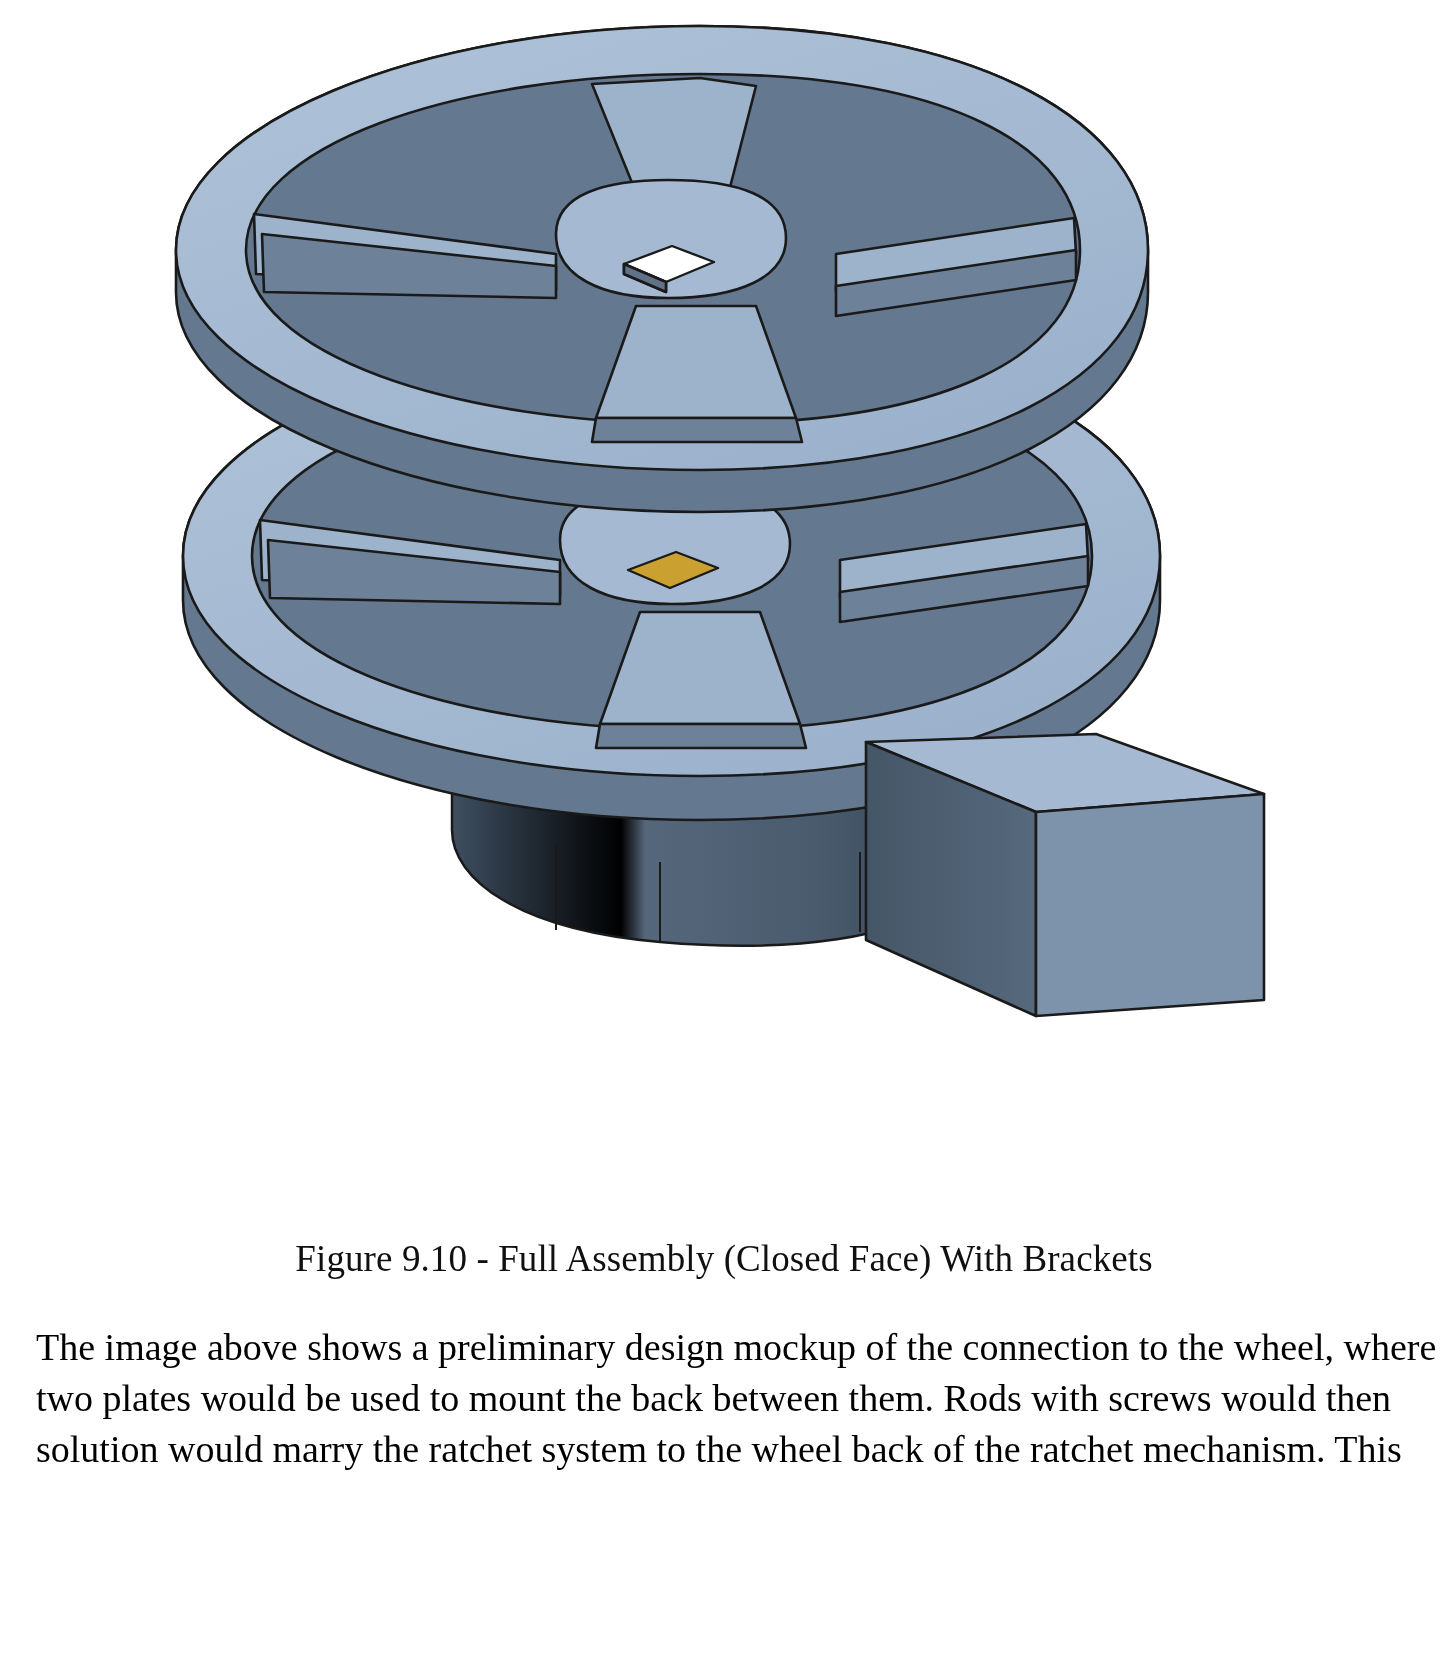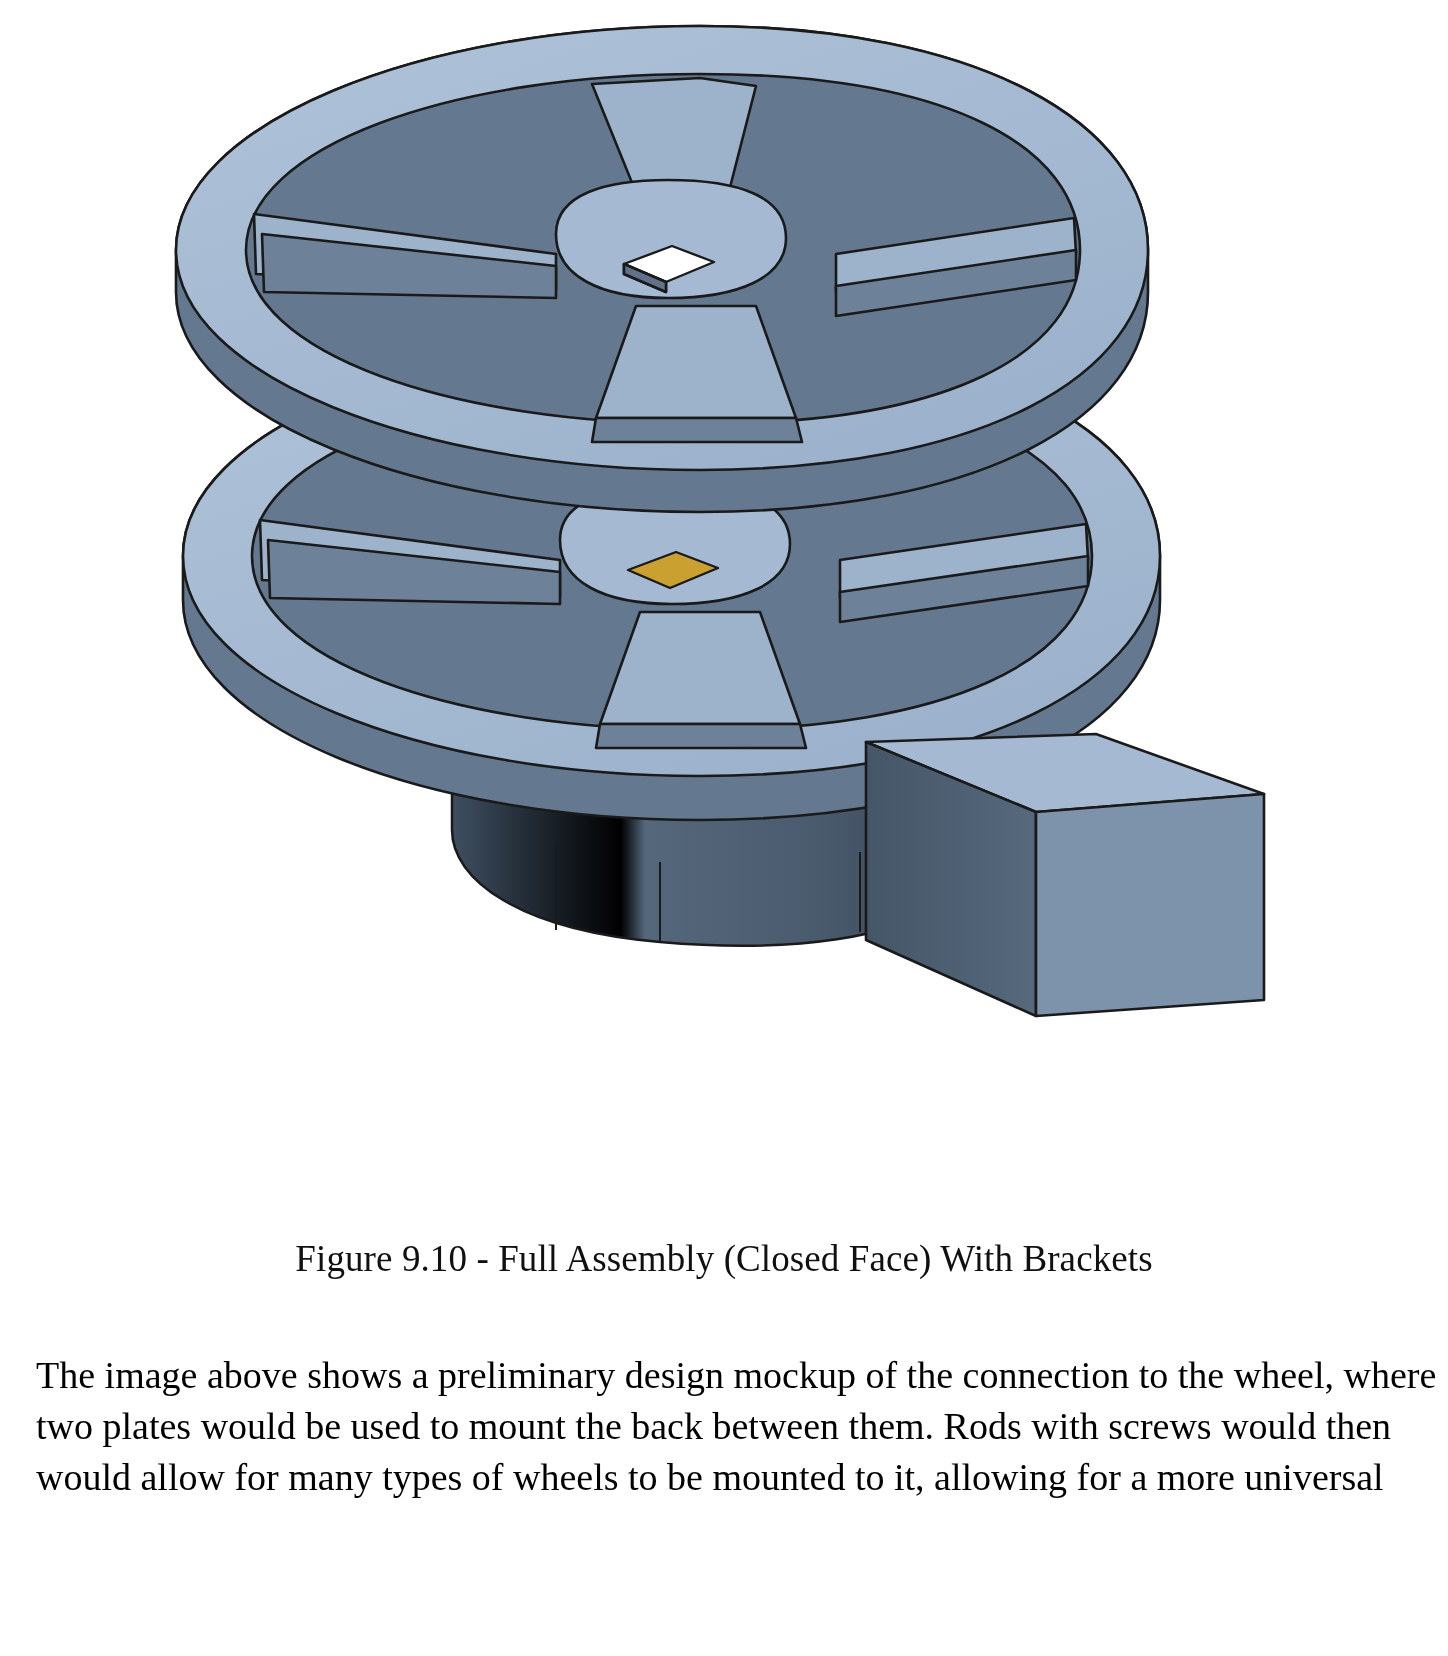--- a/index.html
+++ b/index.html
@@ -56,21 +56,20 @@
   .body-paragraph {
     position: absolute;
     left: 36px;
     top: 1322px;
     width: 1380px;
     font-size: 38px;
     line-height: 51px;
     text-align: justify;
     text-justify: inter-word;
     color: #000000;
-    margin-top: 28px;
   }
   .body-paragraph .line {
     display: block;
     white-space: nowrap;
   }
   .body-paragraph .line.last {
     white-space: nowrap;
   }
 </style>
 </head>
@@ -205,16 +204,16 @@
         <path d="M624 264 L666 282 L666 292 L624 274 Z" fill="#5f7289"></path>
       </g>
     </svg>
   </div>
 
   <div class="figure-caption">Figure 9.10 - Full Assembly (Closed Face) With Brackets</div>
 
   <div class="body-paragraph">
     <span class="line">The image above shows a preliminary design mockup of the connection to the wheel, where</span>
     <span class="line">two plates would be used to mount the back between them. Rods with screws would then</span>
-    <span class="line">would allow for many types of wheels to be mounted to it, allowing for a more universal</span>
+    <span class="line">solution would marry the ratchet system to the wheel back of the ratchet mechanism. This</span>
   </div>
 
 </div>
 
 </body></html>

